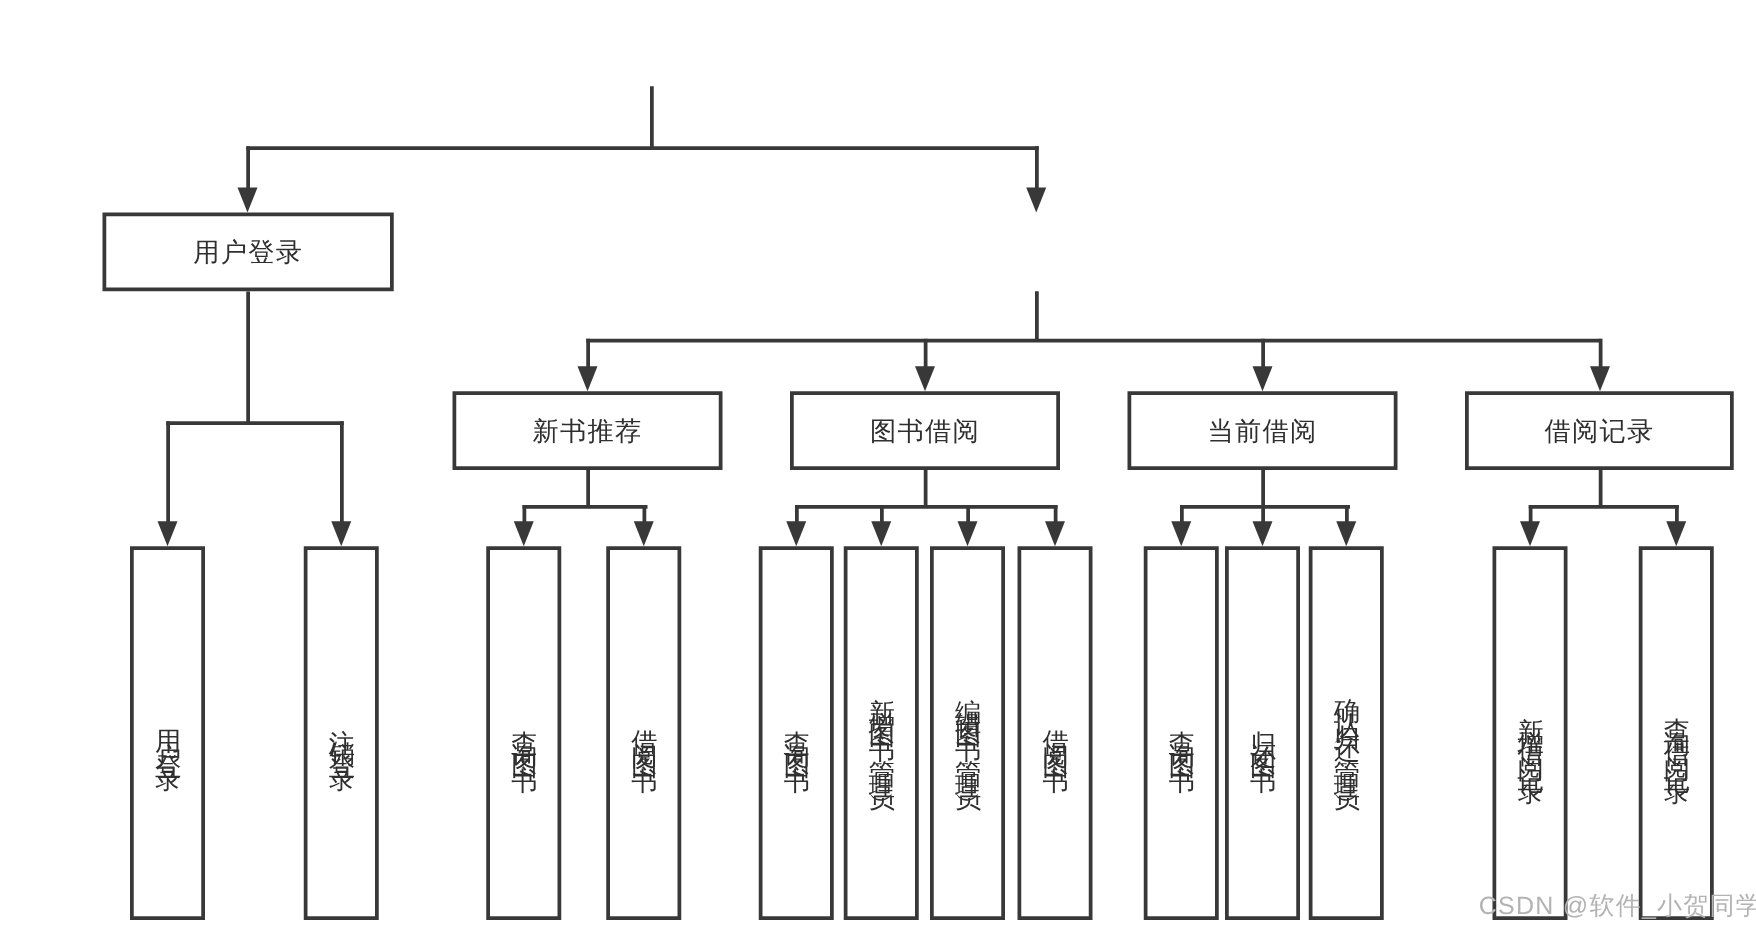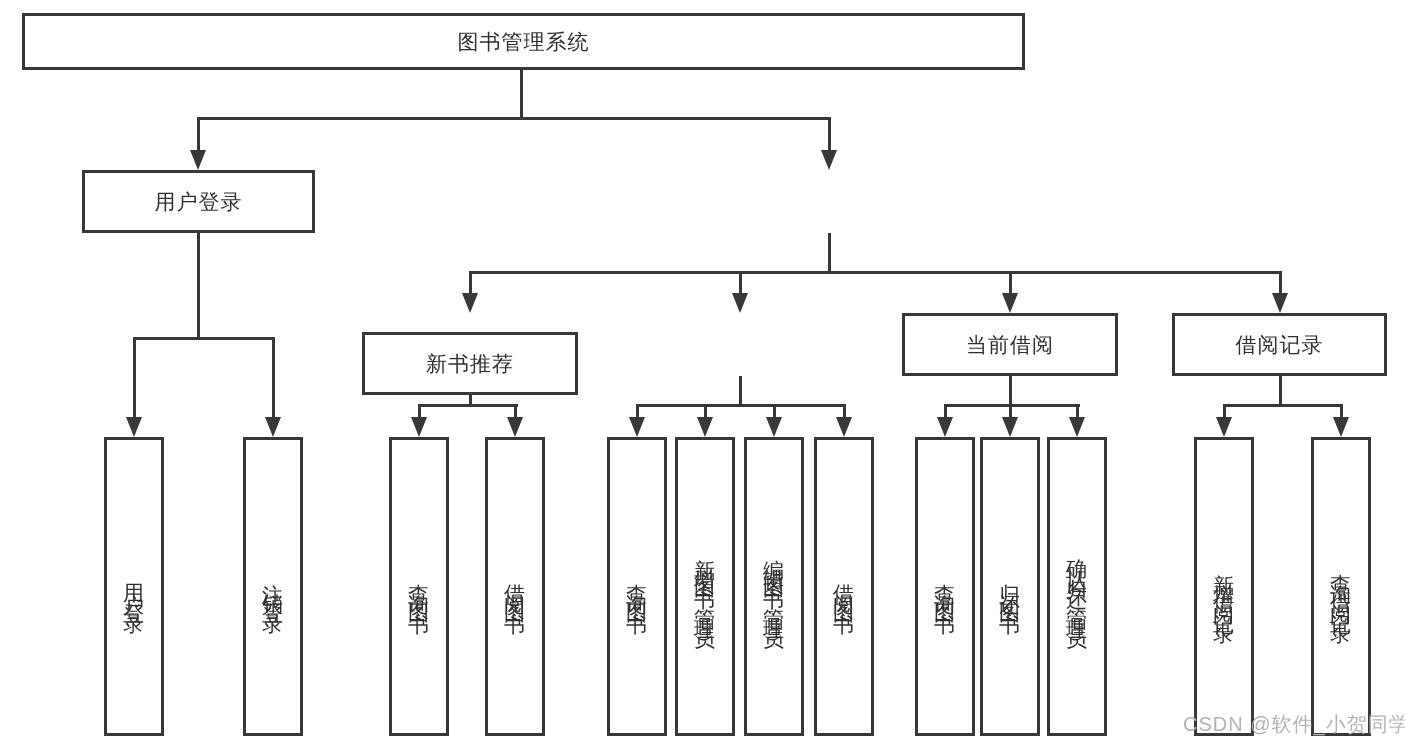--- a/index.html
+++ b/index.html
@@ -55,23 +55,20 @@
     letter-spacing:1px;
     z-index:3;
     white-space:nowrap;
   }
 </style>
 </head>
 <body>
 
 <div id="stage">
 
-  <div class="box" style="left:22px;top:13px;width:1003px;height:57px;">
-    <span>图书管理系统</span>
-  </div>
 
   <div class="vline" style="left:520px;top:69px;height:50px;"></div>
   <div class="hline" style="left:197px;top:117px;width:634px;"></div>
   <div class="vline" style="left:197px;top:117px;height:35px;"></div>
   <div class="arr" style="left:190px;top:150px;"></div>
   <div class="vline" style="left:828px;top:117px;height:35px;"></div>
   <div class="arr" style="left:821px;top:150px;"></div>
 
   <div class="box" style="left:82px;top:170px;width:233px;height:63px;">
     <span>用户登录</span>
@@ -88,22 +85,25 @@
   <div class="hline" style="left:469px;top:271px;width:812px;"></div>
   <div class="vline" style="left:469px;top:271px;height:26px;"></div>
   <div class="arr" style="left:462px;top:293px;"></div>
   <div class="vline" style="left:739px;top:271px;height:26px;"></div>
   <div class="arr" style="left:732px;top:293px;"></div>
   <div class="vline" style="left:1009px;top:271px;height:26px;"></div>
   <div class="arr" style="left:1002px;top:293px;"></div>
   <div class="vline" style="left:1279px;top:271px;height:26px;"></div>
   <div class="arr" style="left:1272px;top:293px;"></div>
 
-  <div class="box" style="left:362px;top:332px;width:216px;height:63px;">
+  <div class="box" style="left:362px;top:313px;width:216px;height:63px;">
     <span>新书推荐</span>
+  </div>
+  <div class="box" style="left:632px;top:313px;width:216px;height:63px;">
+    <span>图书借阅</span>
   </div>
   <div class="box" style="left:1172px;top:313px;width:215px;height:63px;">
     <span>借阅记录</span>
   </div>
   <div class="box" style="left:902px;top:313px;width:216px;height:63px;">
     <span>当前借阅</span>
   </div>
 
   <div class="vline" style="left:469px;top:376px;height:30px;"></div>
   <div class="hline" style="left:418px;top:404px;width:100px;"></div>

